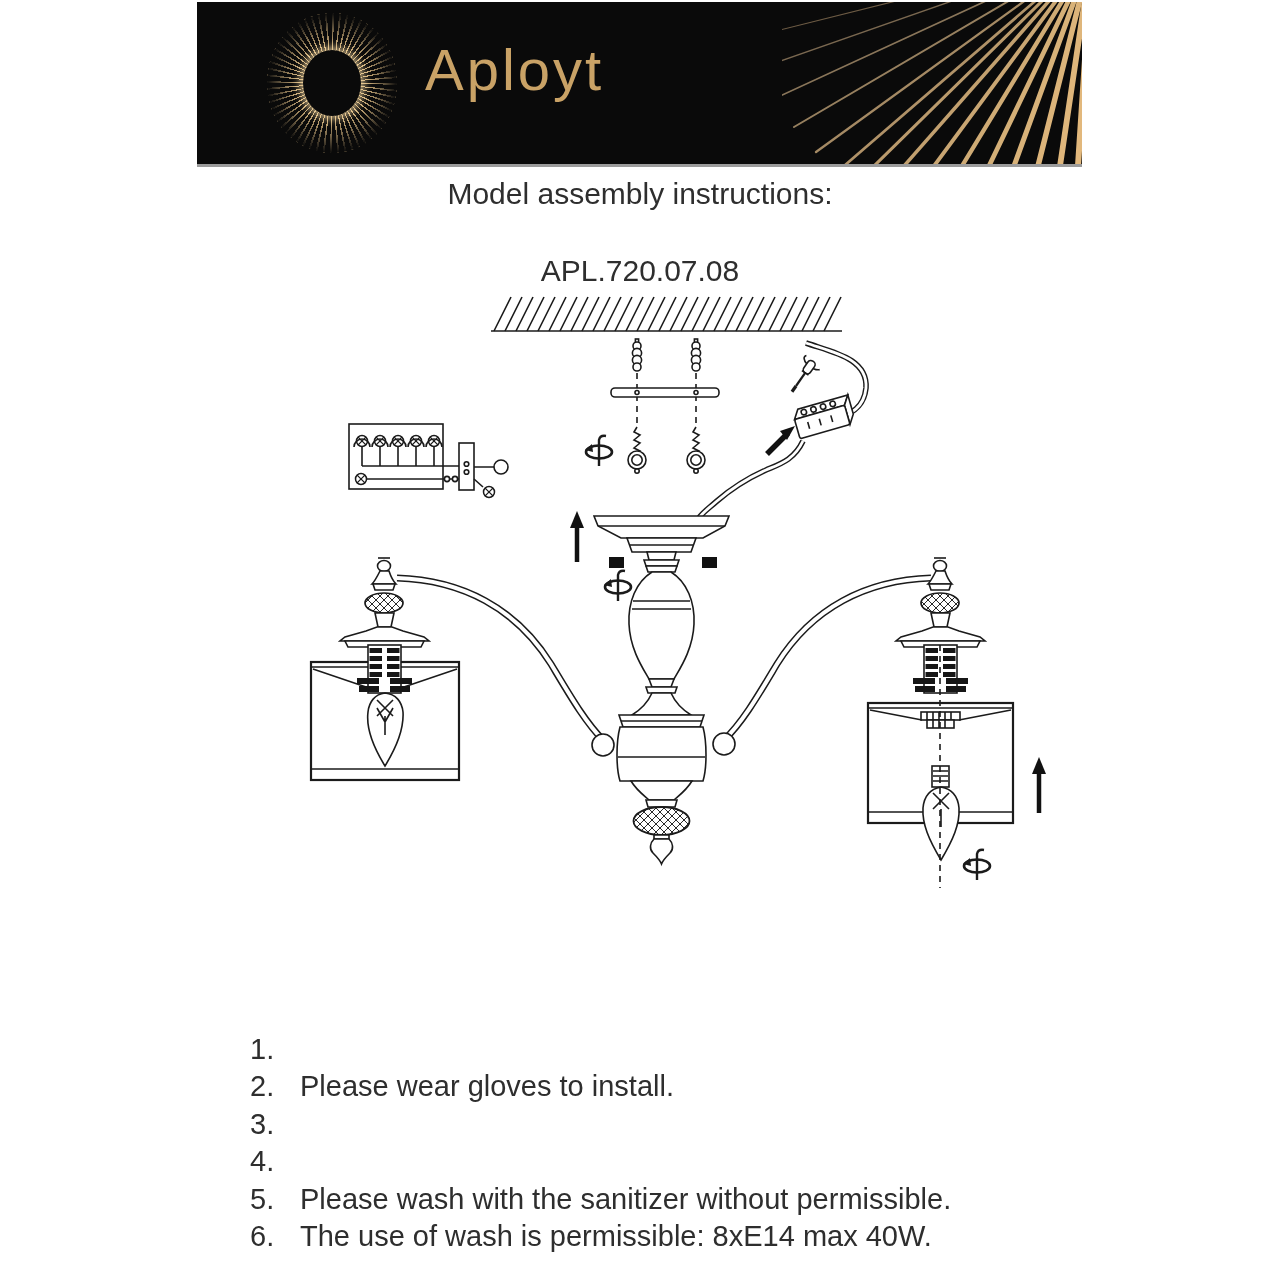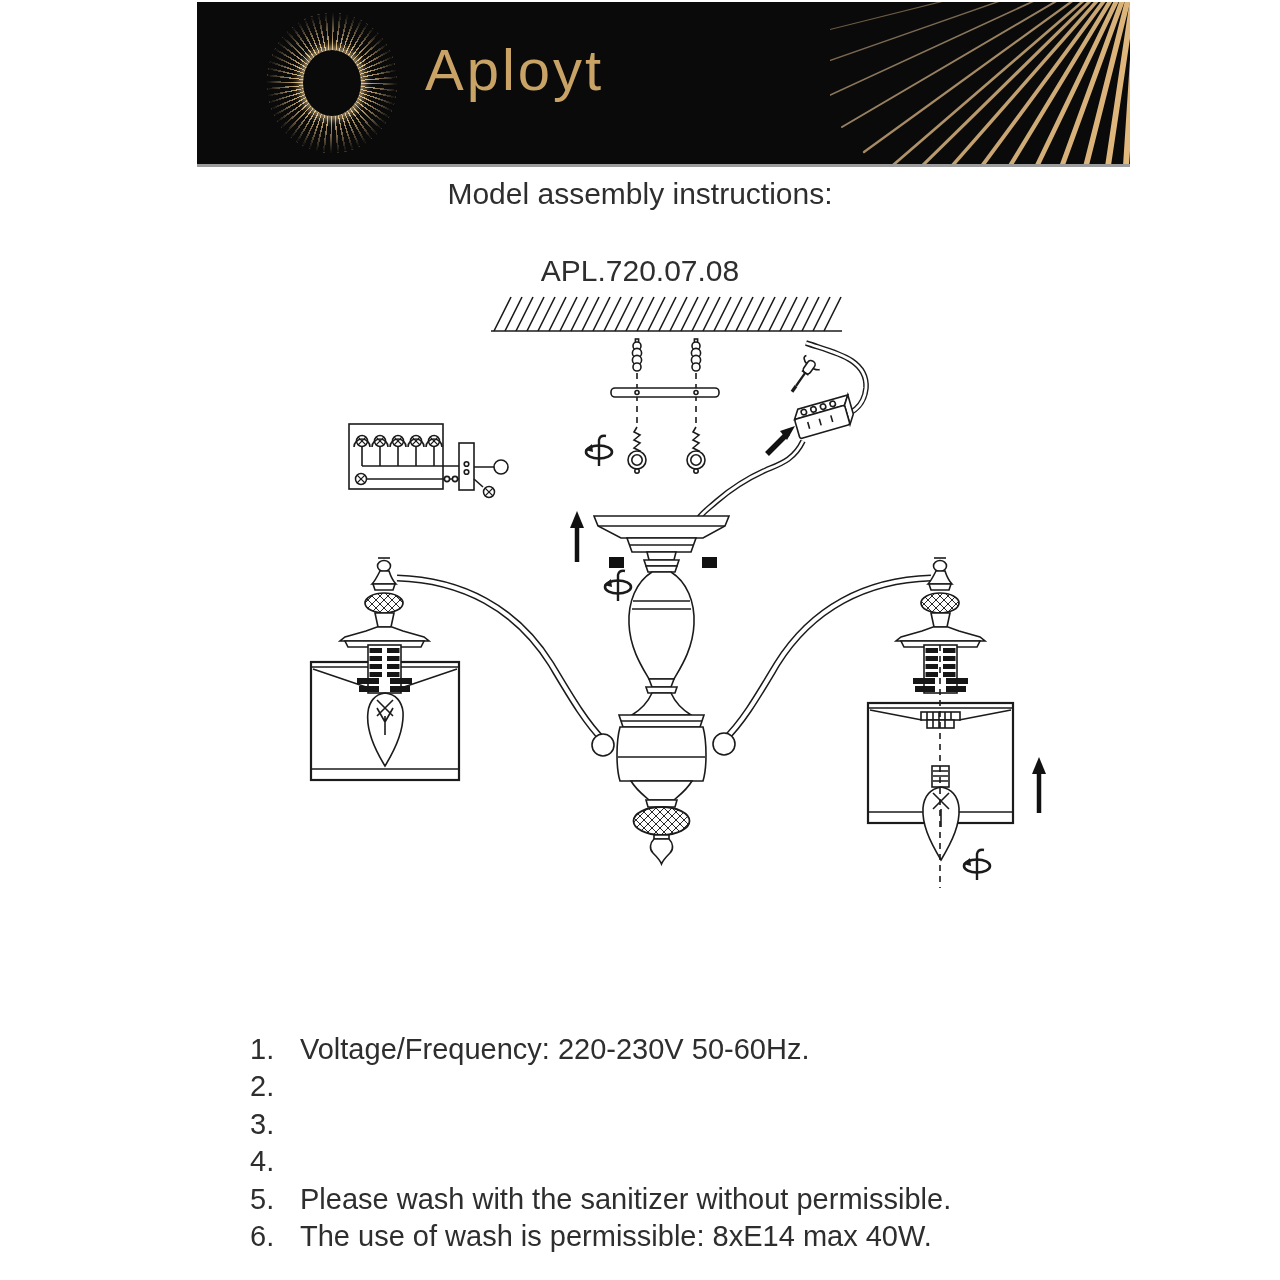--- a/index.html
+++ b/index.html
@@ -7,21 +7,20 @@
     width:1280px;height:1280px;position:relative;overflow:hidden;
     background:var(--paper,#fff);
     font-family:"Liberation Sans", sans-serif;
     color:var(--ink,#2e2e2e);
   }
   
   .banner{
     position:absolute;left:197px;top:2px;width:885px;height:162px;
     background:var(--banner-bg,#0a0a0a);
     border-bottom:3px solid var(--shadow-gray,#9b9b9b);
-    padding-left:48px;
   }
   .logo{
     position:absolute;left:70px;top:11px;width:130px;height:140px;
     border-radius:50%;
     background:repeating-conic-gradient(from 0deg at 50% 50%,
       rgba(231,196,138,.95) 0deg 1.7deg, rgba(10,10,10,0) 1.7deg 6deg);
   }
   .logo::before{ 
     content:"";position:absolute;inset:0;border-radius:50%;
     background:radial-gradient(closest-side, rgba(10,10,10,0) 52%, rgba(10,10,10,.55) 78%, #0a0a0a 100%);
@@ -321,24 +320,24 @@
   <g>
     <line x1="1039" y1="813" x2="1039" y2="772" stroke="#111" stroke-width="4.5"></line>
     <polygon points="1039,757 1032,774 1046,774" fill="#111"></polygon>
   </g>
   <use href="#roticon" x="977" y="866"></use>
 </svg>
 
 <ol class="instructions">
   <li>
     <span class="num">1.</span>
-    <span>Voltage/Frequency: 220-230V 50-60Hz.</span>
   </li>
   <li>
     <span class="num">2.</span>
+    <span>Please wear gloves to install.</span>
   </li>
   <li>
     <span class="num">3.</span>
   </li>
   <li>
     <span class="num">4.</span>
   </li>
   <li>
     <span class="num">5.</span>
     <span>Please wash with the sanitizer without permissible.</span>

